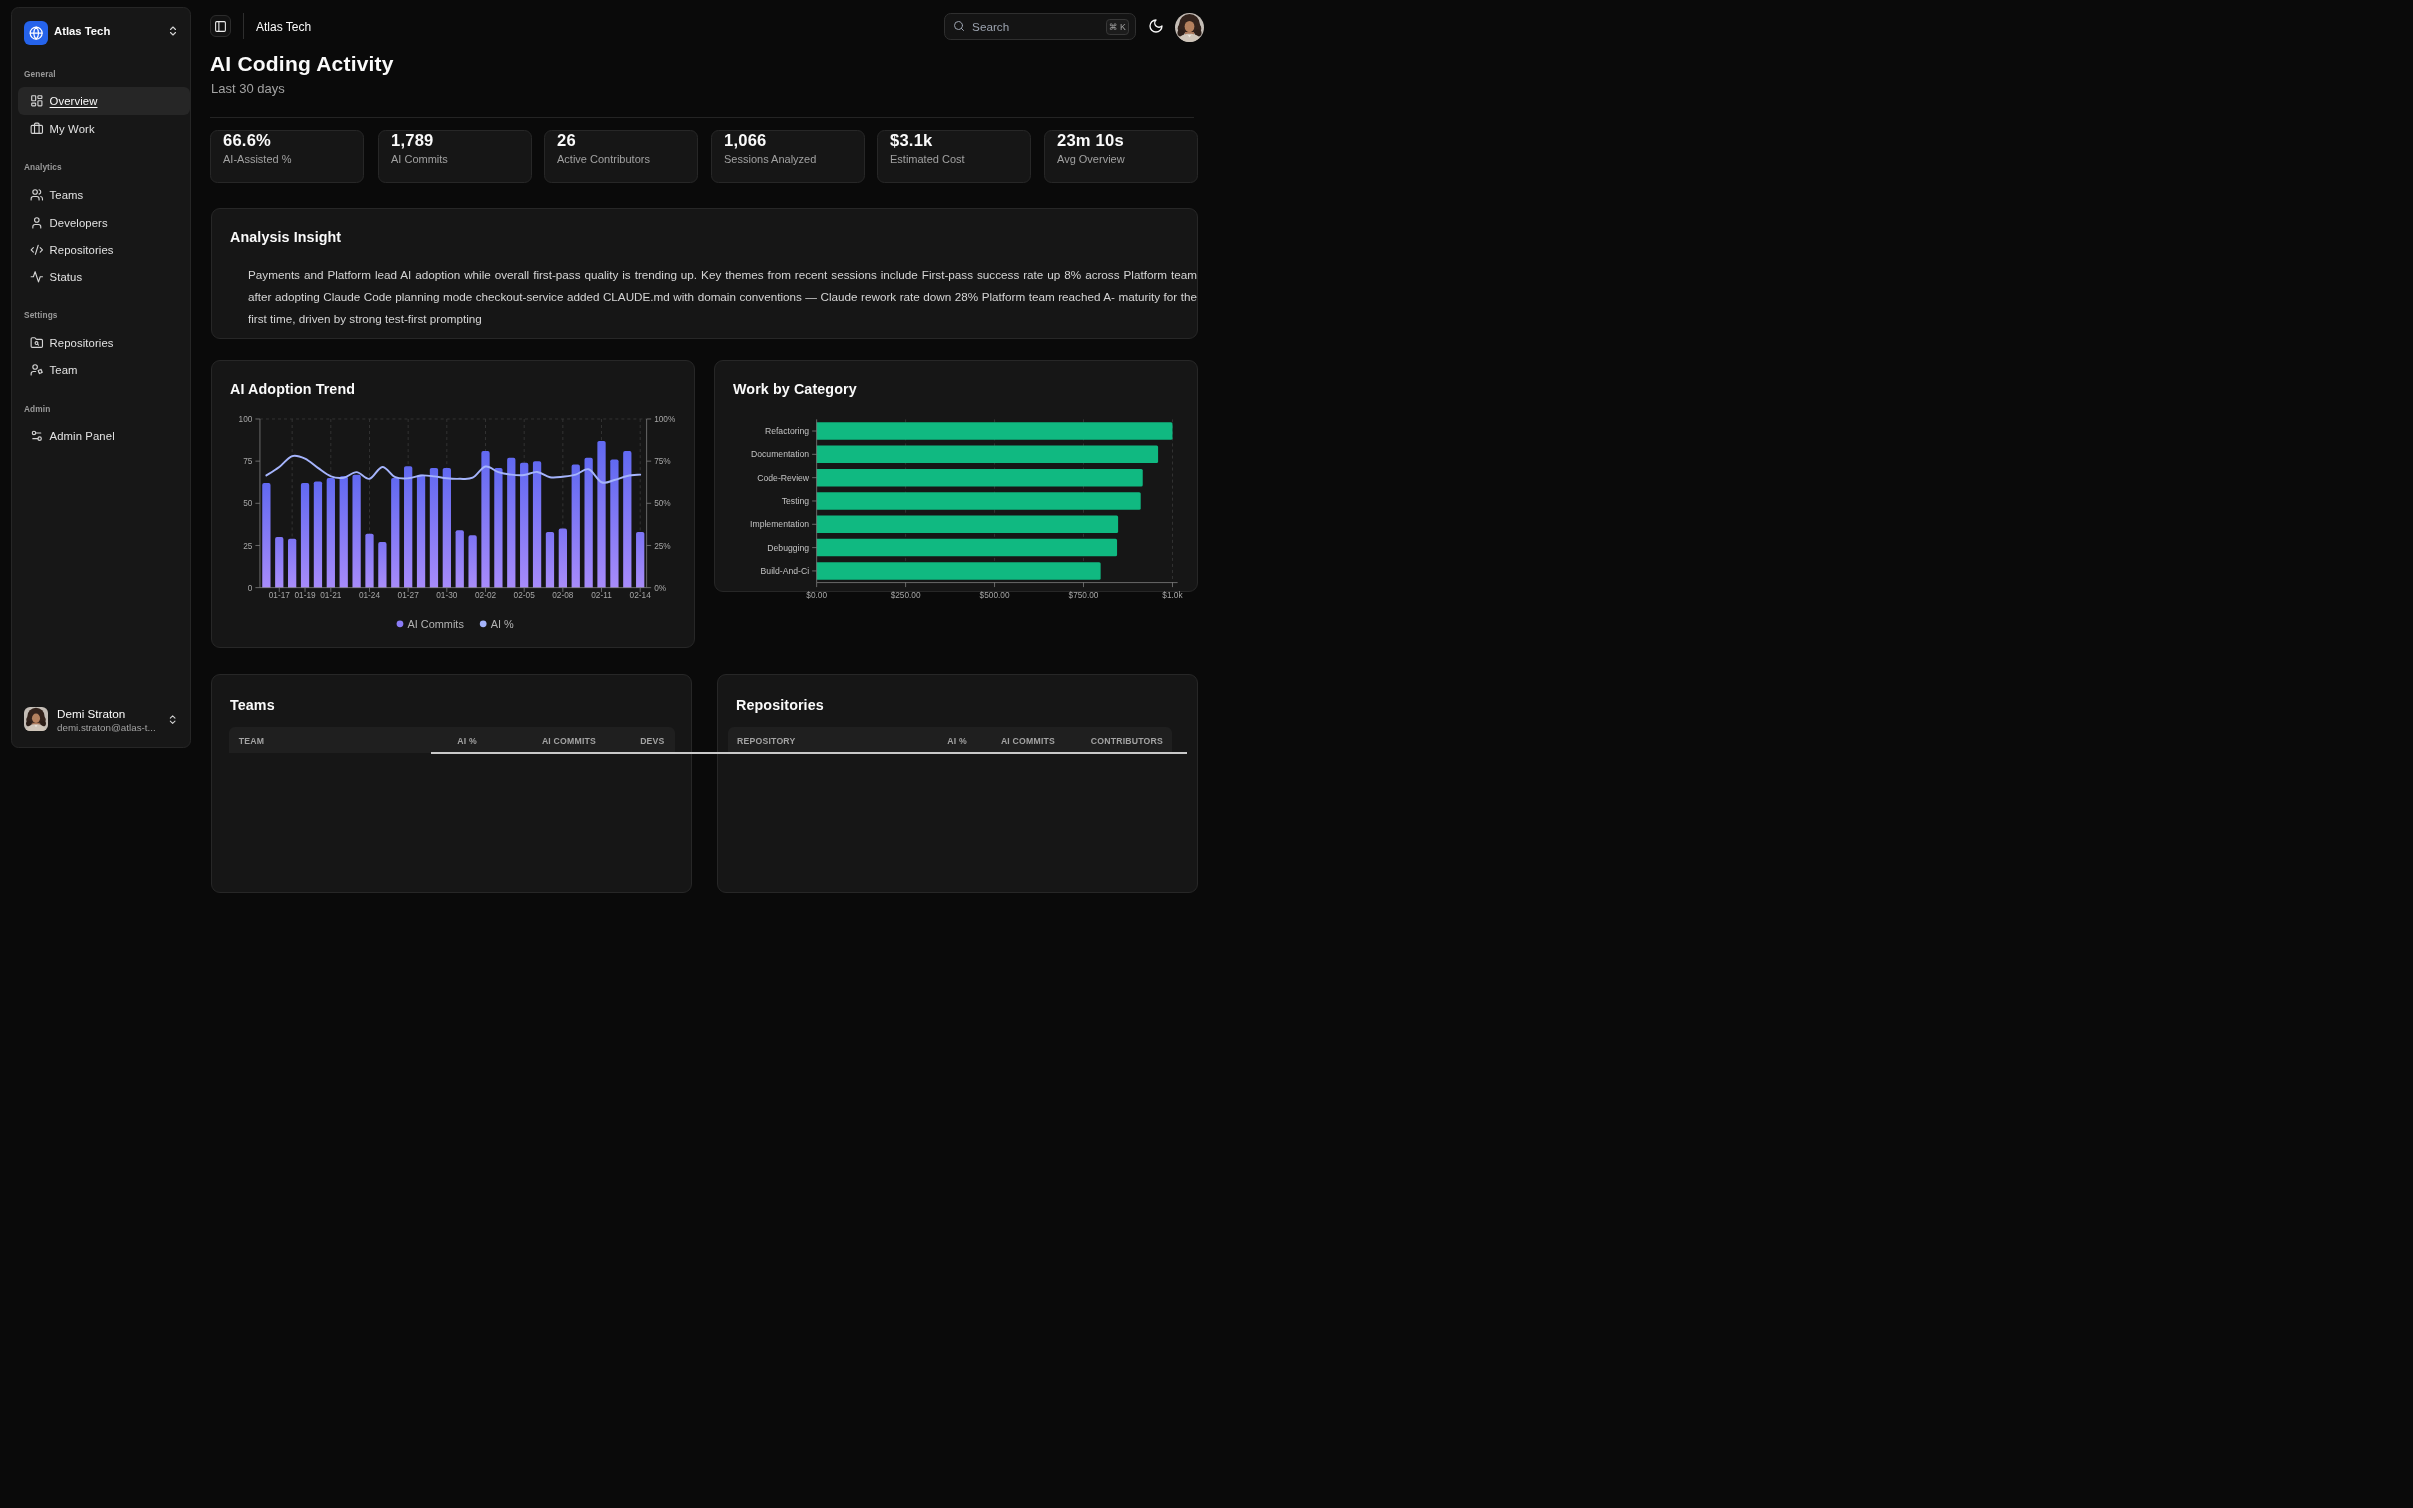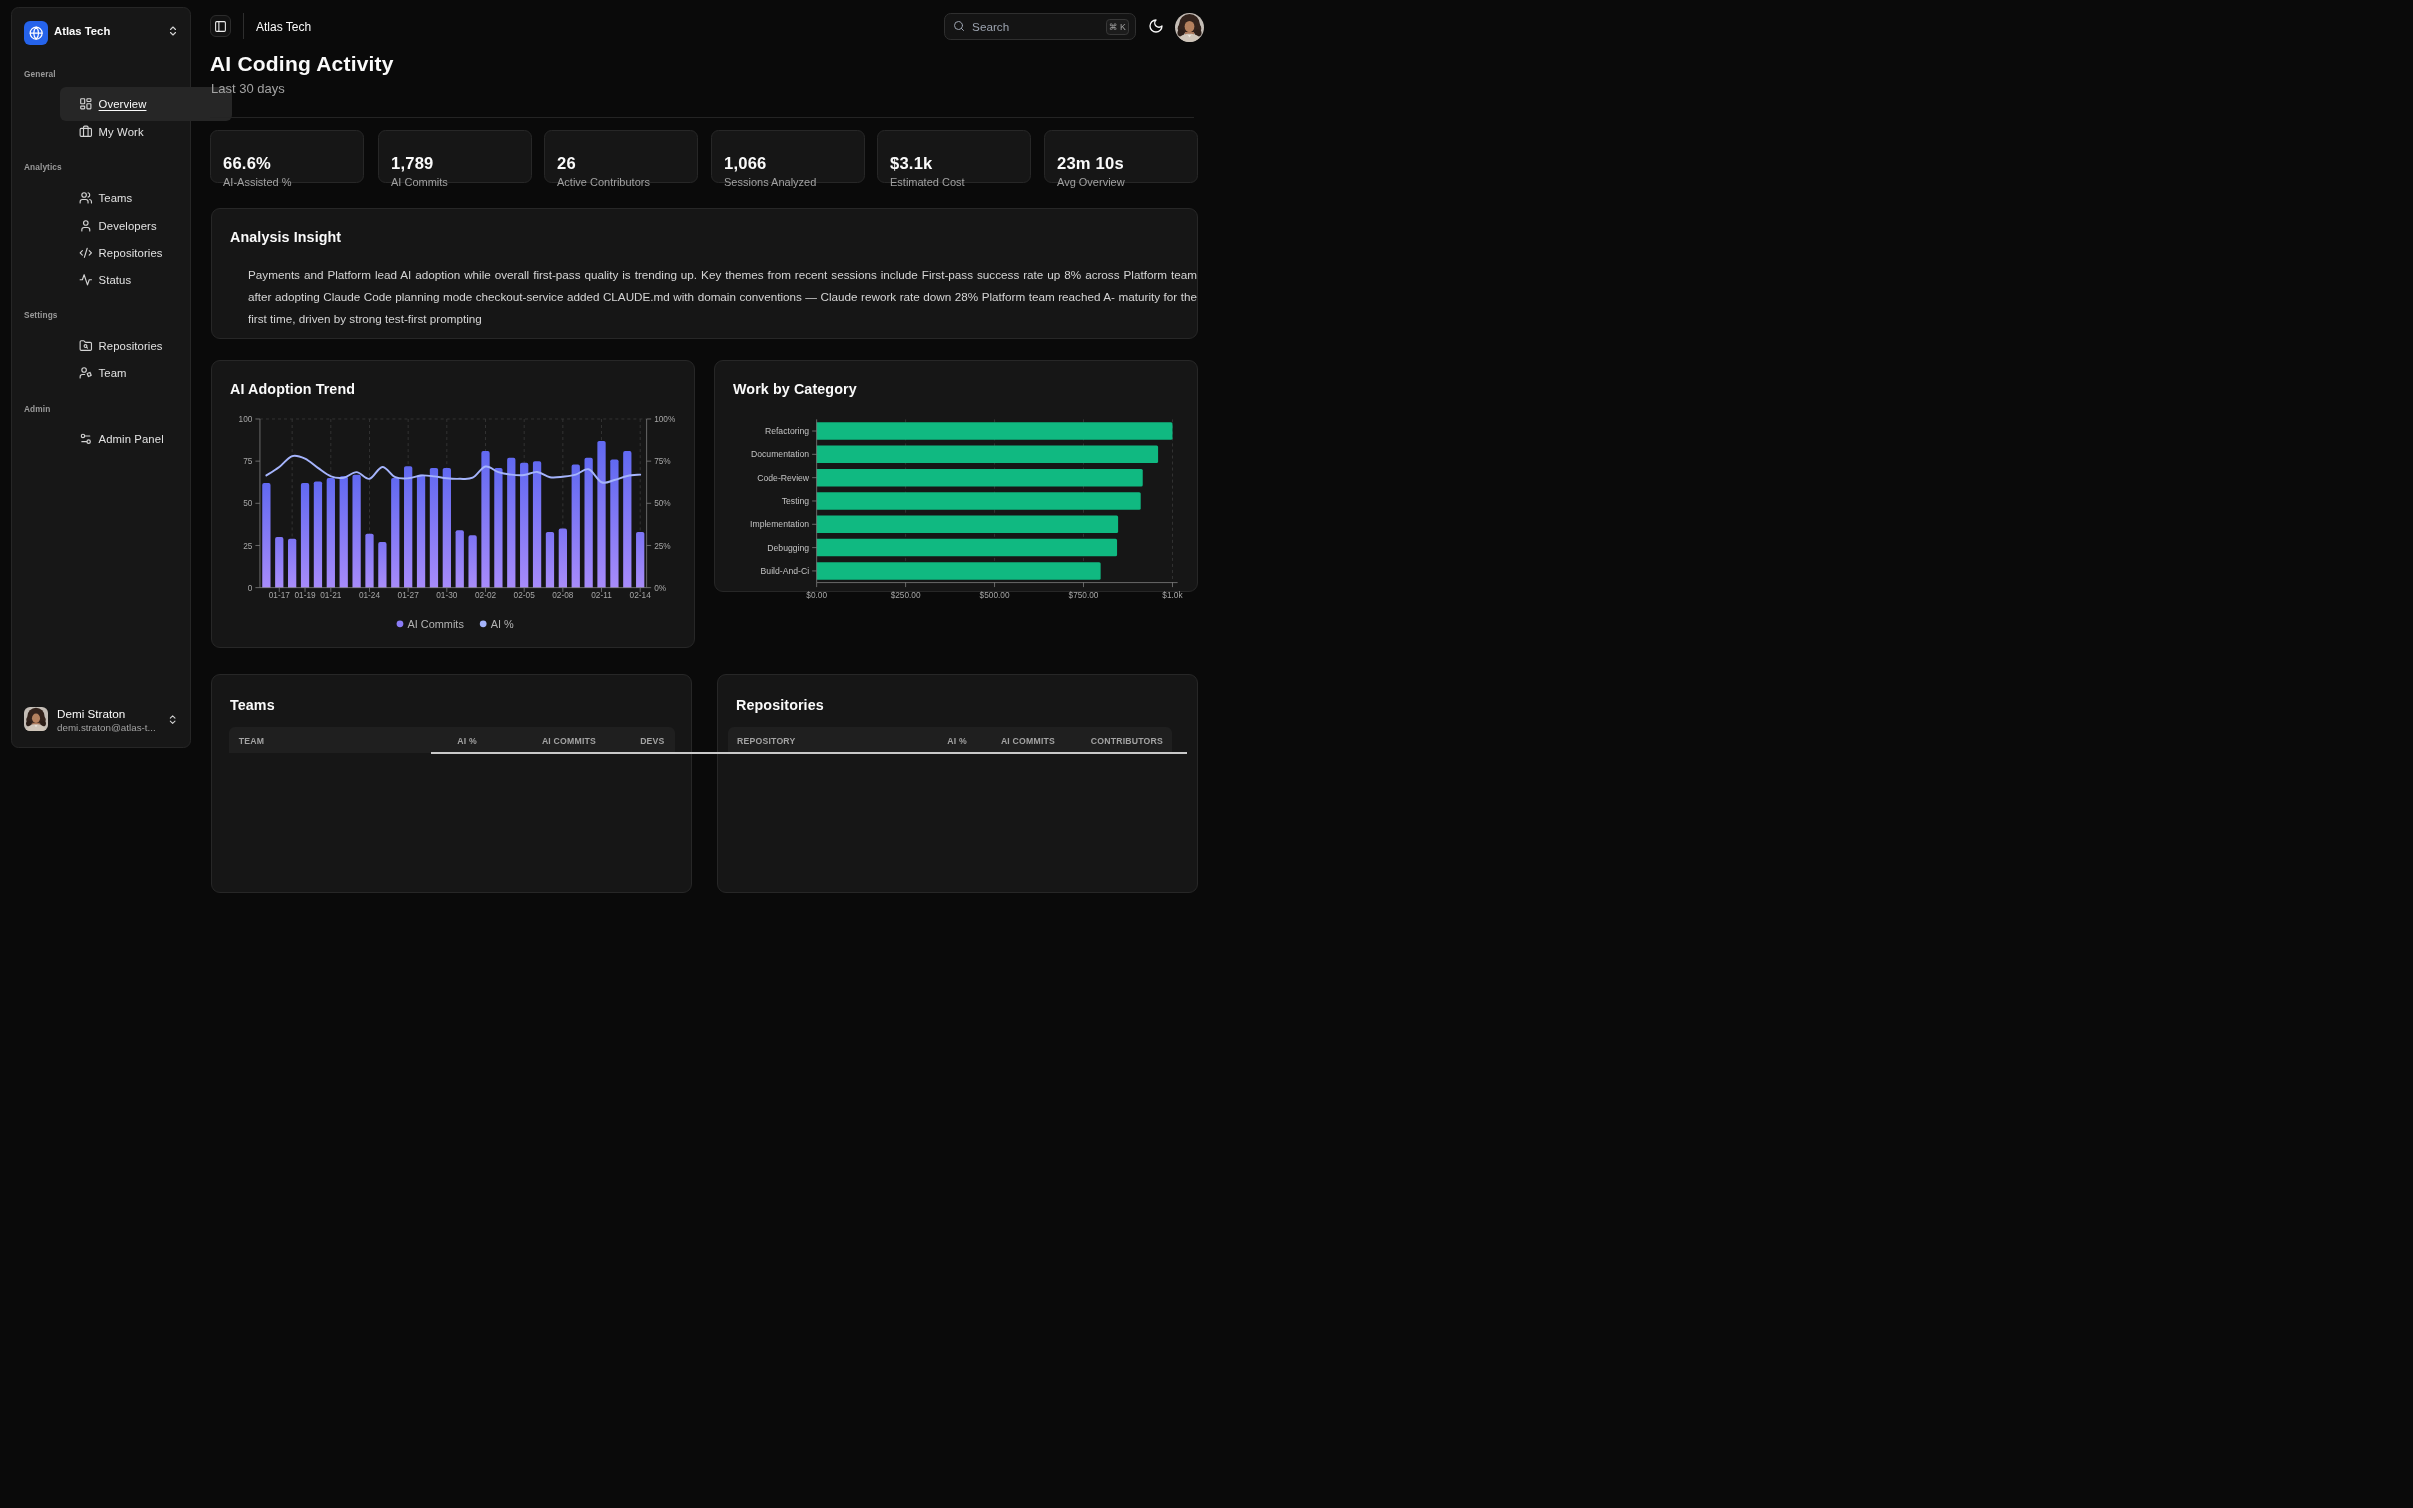--- a/index.html
+++ b/index.html
@@ -6,22 +6,22 @@
 html,body { width:1207px; height:754px; background:#0a0a0a; overflow:hidden;
   font-family:"Liberation Sans", sans-serif; -webkit-font-smoothing:antialiased; }
 
 #sidebar { position:absolute; left:11px; top:7.2px; width:180px; height:741px;
   background:#171717; border:0.8px solid #262626; border-radius:7.5px; }
 .sb-logo { position:absolute; left:12px; top:13px; width:24px; height:24px;
   background:#2563eb; border-radius:6px; display:flex; align-items:center; justify-content:center; color:#fff; }
 .sb-title { position:absolute; left:42px; top:17px; font-size:11.3px; font-weight:700; color:#fafafa; }
 .sb-chev { position:absolute; right:10.6px; top:17.3px; color:#d4d4d4; }
 .sb-label { position:absolute; left:12px; font-size:8.3px; font-weight:700; color:#9a9a9a; letter-spacing:0.1px; }
-.sb-item { position:absolute; left:6px; width:172px; height:34px; border-radius:6px;
-  display:flex; align-items:center; padding-left:19px; color:#e2e2e2; font-size:11.3px;margin-left:42px; }
+.sb-item { position:absolute; left:6px; width:172px; height:28px; border-radius:6px;
+  display:flex; align-items:center; padding-left:12px; color:#e2e2e2; font-size:11.3px; }
 .sb-item svg { color:#d4d4d4; flex:0 0 auto; }
 .sb-item span { margin-left:6px; letter-spacing:0.1px; }
 .sb-item.active { background:#262626; color:#fafafa; font-weight:500; }
 .sb-item.active span { text-decoration:underline; text-underline-offset:2.3px; }
 .sb-user { position:absolute; left:12px; bottom:8.3px; width:156px; height:33px; }
 .sb-uname { position:absolute; left:33px; top:1.5px; font-size:11.7px; font-weight:400; color:#fafafa; }
 .sb-umail { position:absolute; left:33px; top:16.6px; font-size:9.8px; color:#a3a3a3; }
 
 #tgl { position:absolute; left:210px; top:15px; width:21px; height:22px; border:0.8px solid #2c2c2c;
   border-radius:6px; background:#121212; display:flex; align-items:center; justify-content:center; color:#ededed; }
@@ -33,21 +33,21 @@
 #search .ph { margin-left:6.8px; font-size:11.7px; color:#9ca3af; }
 #skbd { position:absolute; right:6px; top:5.3px; width:23.4px; height:16px; border:0.8px solid #383838;
   border-radius:3.8px; background:#1c1c1c; font-size:8.7px; color:#a3a3a3; text-align:center; line-height:15px; }
 #moon { position:absolute; left:1148px; top:18px; color:#fafafa; }
 .avatar { border-radius:50%; overflow:hidden; }
 
 #title { position:absolute; left:210px; top:52px; font-size:21px; font-weight:700; color:#fafafa; letter-spacing:0.2px; }
 #sub { position:absolute; left:211px; top:81px; font-size:13px; color:#a3a3a3; }
 #rule { position:absolute; left:210px; top:117px; width:984px; height:0.8px; background:#242424; }
 .kpi { position:absolute; top:130px; width:154px; height:53px; background:#161616;
-  border:0.8px solid #272727; border-radius:7.5px; padding:23px 12px; }
+  border:0.8px solid #272727; border-radius:7.5px; padding:0 12px; }
 .kpi .v { font-size:16.6px; font-weight:700; color:#fafafa; letter-spacing:0.2px; }
 .kpi .l { margin-top:2.3px; font-size:11px; color:#a1a1a1; }
 .card { position:absolute; background:#161616; border:0.8px solid #272727; border-radius:9px; }
 .ctitle { position:absolute; left:18px; top:19.6px; font-size:14.3px; font-weight:700; color:#fafafa; letter-spacing:0.1px; }
 #insight { left:211px; top:208px; width:987px; height:131px; }
 #insight p { position:absolute; left:22px; top:55px; width:949px; font-size:11.7px; line-height:22px;
   color:#d4d4d4; text-align:justify;margin-left:14px; }
 #chart1 { left:211px; top:360px; width:484px; height:288px; }
 #chart2 { left:714px; top:360px; width:484px; height:232px; }
 #teams { left:211px; top:674px; width:481px; height:219px; }

